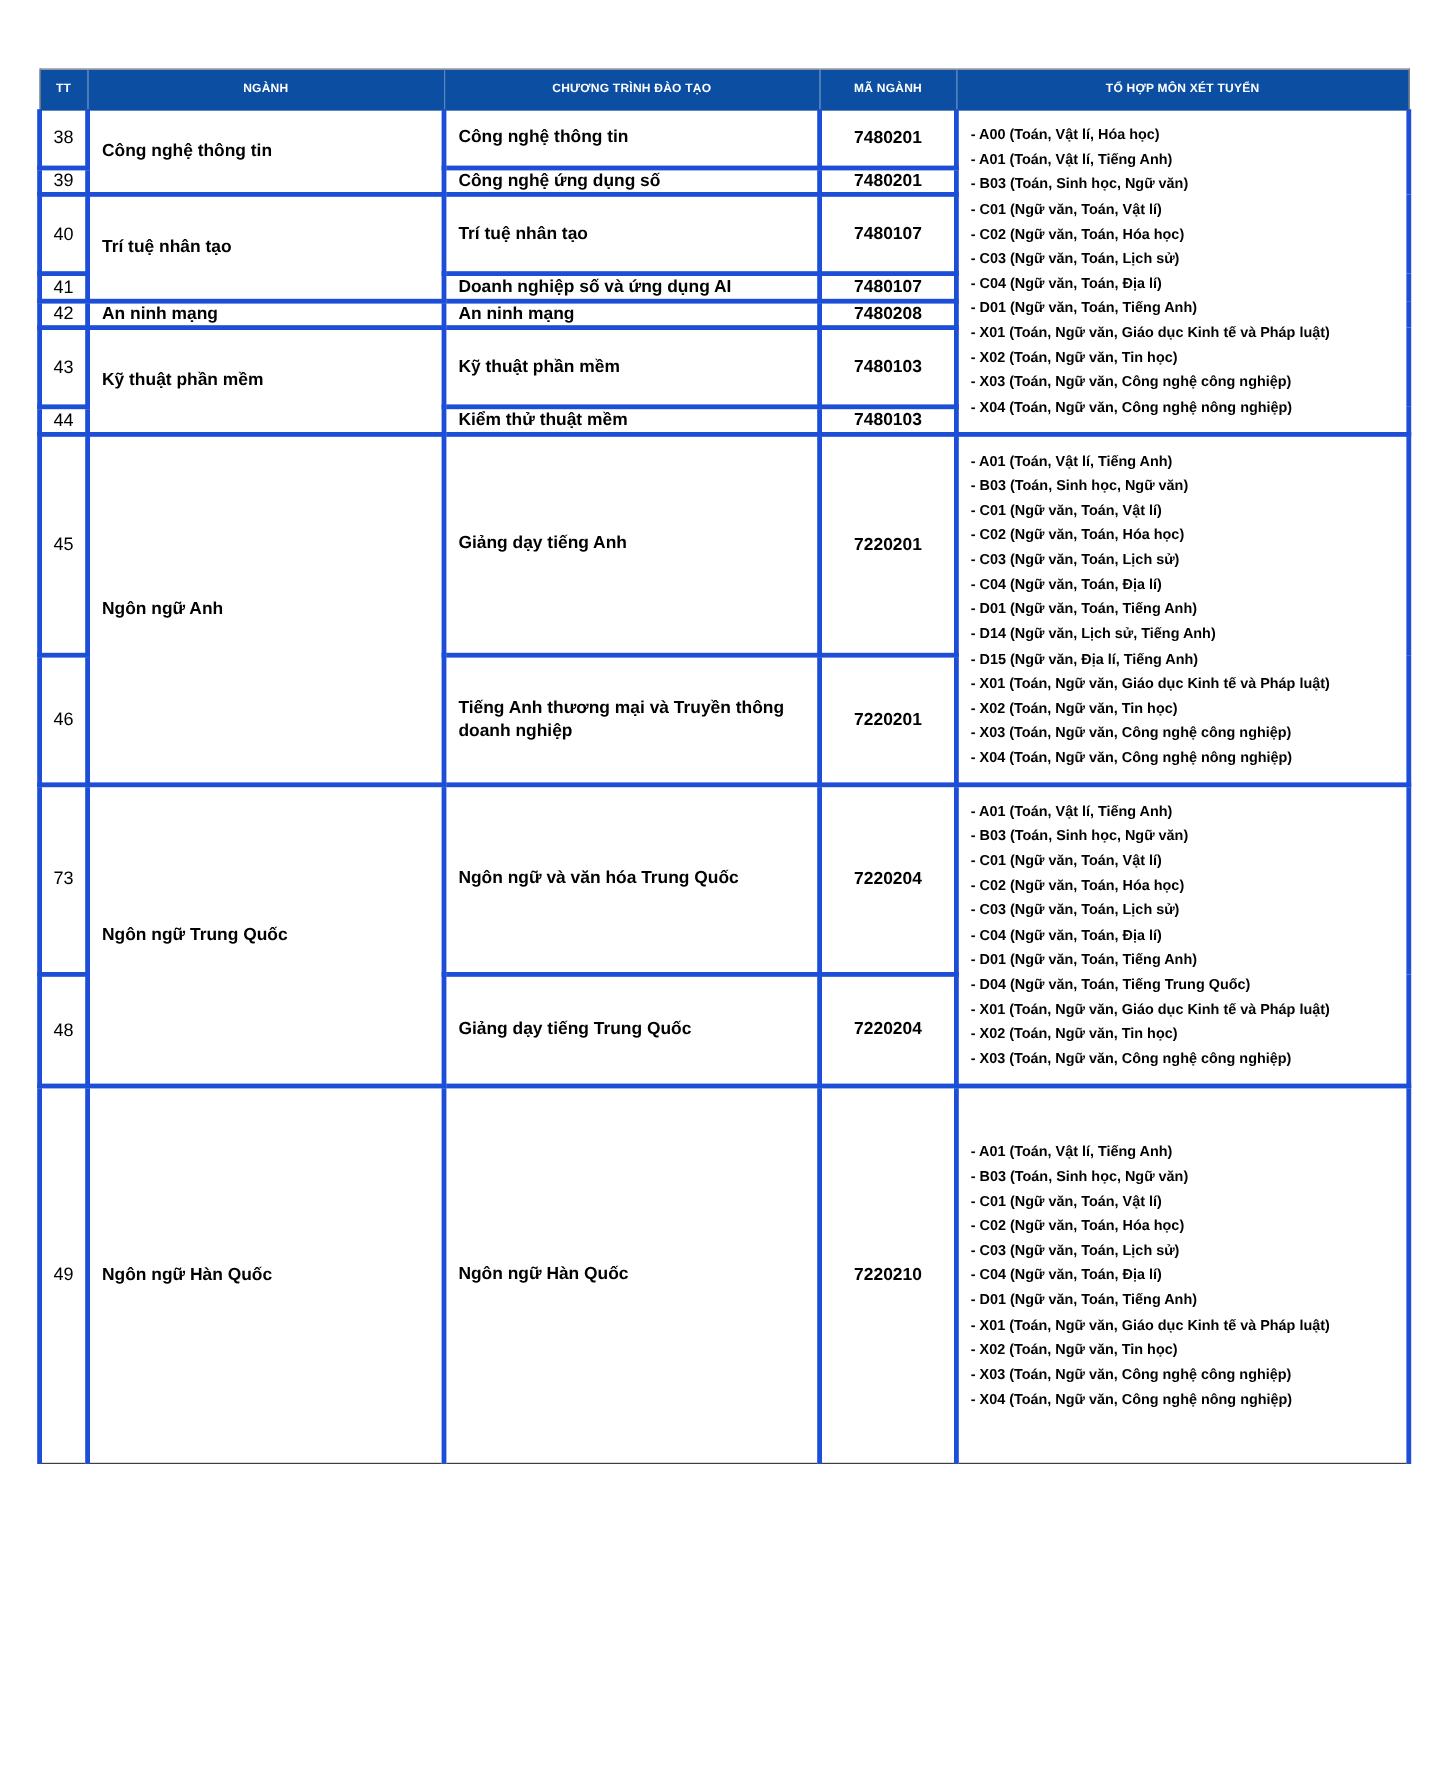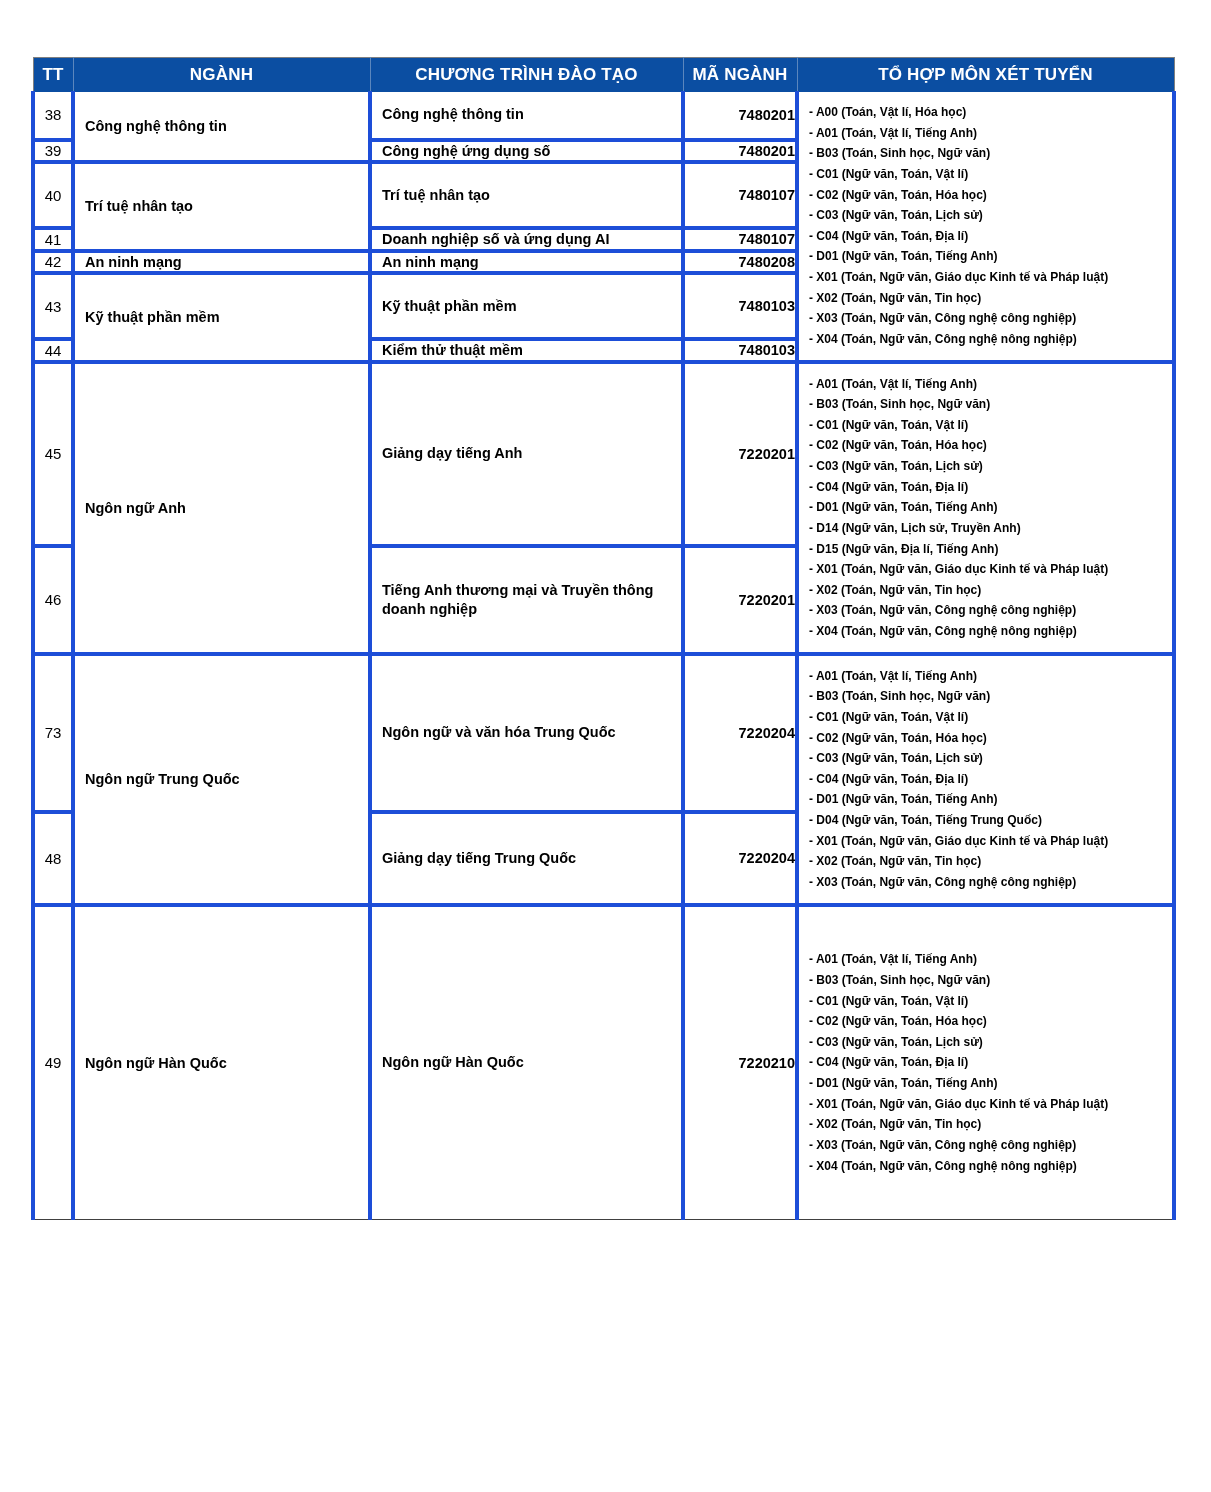--- a/index.html
+++ b/index.html
@@ -29,21 +29,21 @@
   }
   table.admissions col.c-tt       { width: 40px; }
   table.admissions col.c-nganh    { width: 297px; }
   table.admissions col.c-ct       { width: 313px; }
   table.admissions col.c-ma       { width: 114px; }
   table.admissions col.c-th       { width: 377px; }
 
   thead th {
     background: #0b4ea2;
     color: #ffffff;
-    font-size: 17px;
+    font-size: 10px;
     font-weight: bold;
     letter-spacing: 0.2px;
     height: 33px;
     padding: 0 4px;
     text-align: center;
     vertical-align: middle;
     border-right: 1px solid #5b86bd;
     border-bottom: 1px solid #0b4ea2;
     white-space: nowrap;
   }
@@ -66,21 +66,21 @@
     font-weight: bold;
     line-height: 1.25;
   }
   td.ct {
     padding: 0 10px 0 10px;
     vertical-align: middle;
     font-weight: bold;
     line-height: 1.3;
   }
   td.ma {
-    text-align: right;
+    text-align: center;
     vertical-align: middle;
     font-weight: bold;
   }
   td.combos {
     padding: 10px 8px 10px 10px;
     vertical-align: middle;
   }
   td.combos .combo-list {
     display: block;
   }
@@ -186,21 +186,21 @@
           <td class="ma">7220201</td>
           <td class="combos" rowspan="2">
             <div class="combo-list">
               <span class="combo">- A01 (Toán, Vật lí, Tiếng Anh)</span>
               <span class="combo">- B03 (Toán, Sinh học, Ngữ văn)</span>
               <span class="combo">- C01 (Ngữ văn, Toán, Vật lí)</span>
               <span class="combo">- C02 (Ngữ văn, Toán, Hóa học)</span>
               <span class="combo">- C03 (Ngữ văn, Toán, Lịch sử)</span>
               <span class="combo">- C04 (Ngữ văn, Toán, Địa lí)</span>
               <span class="combo">- D01 (Ngữ văn, Toán, Tiếng Anh)</span>
-              <span class="combo">- D14 (Ngữ văn, Lịch sử, Truyền Anh)</span>
+              <span class="combo">- D14 (Ngữ văn, Lịch sử, Tiếng Anh)</span>
               <span class="combo">- D15 (Ngữ văn, Địa lí, Tiếng Anh)</span>
               <span class="combo">- X01 (Toán, Ngữ văn, Giáo dục Kinh tế và Pháp luật)</span>
               <span class="combo">- X02 (Toán, Ngữ văn, Tin học)</span>
               <span class="combo">- X03 (Toán, Ngữ văn, Công nghệ công nghiệp)</span>
               <span class="combo">- X04 (Toán, Ngữ văn, Công nghệ nông nghiệp)</span>
             </div>
           </td>
         </tr>
         <tr>
           <td class="tt">46</td>

